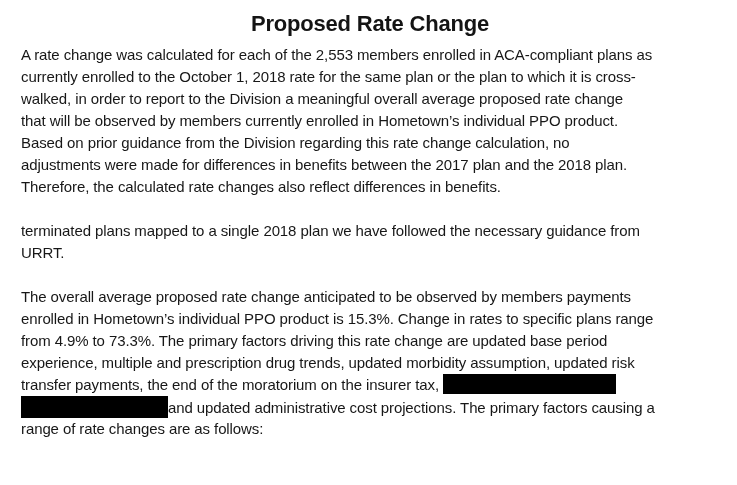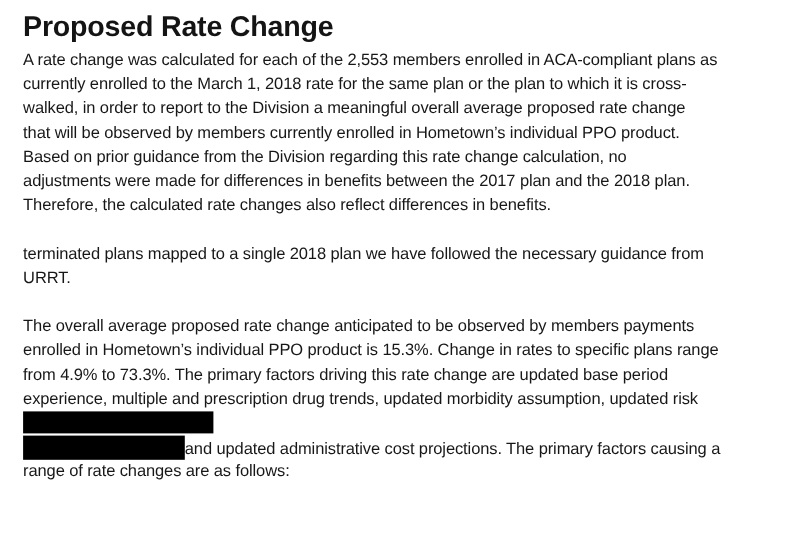--- a/index.html
+++ b/index.html
@@ -13,25 +13,26 @@
     height: 485px;
     box-sizing: border-box;
     background: #ffffff;
     padding: 10px 18px 0 21px;
     overflow: hidden;
     font-family: "Liberation Sans", sans-serif;
     color: #171717;
   }
   .doc-title {
     margin: 0 0 6px 0;
-    font-size: 26px;
+    font-size: 22px;
     line-height: 28px;
     font-weight: 700;
     letter-spacing: -0.2px;
     color: #141414;
+    text-align: center;
   }
   .doc-body .paragraph + .paragraph {
     margin-top: 22px;
   }
   .line {
     height: 22px;
     line-height: 22px;
     font-size: 15px;
     white-space: pre;
     letter-spacing: -0.1px;
@@ -42,34 +43,34 @@
   }
 </style>
 </head>
 <body>
 
 <div class="page">
   <h1 class="doc-title">Proposed Rate Change</h1>
   <div class="doc-body">
       <div class="paragraph">
         <div class="line"><span>A rate change was calculated for each of the 2,553 members enrolled in ACA-compliant plans as</span></div>
-        <div class="line"><span>currently enrolled to the March 1, 2018 rate for the same plan or the plan to which it is cross-</span></div>
+        <div class="line"><span>currently enrolled to the October 1, 2018 rate for the same plan or the plan to which it is cross-</span></div>
         <div class="line"><span>walked, in order to report to the Division a meaningful overall average proposed rate change</span></div>
         <div class="line"><span>that will be observed by members currently enrolled in Hometown’s individual PPO product.</span></div>
         <div class="line"><span>Based on prior guidance from the Division regarding this rate change calculation, no</span></div>
         <div class="line"><span>adjustments were made for differences in benefits between the 2017 plan and the 2018 plan.</span></div>
         <div class="line"><span>Therefore, the calculated rate changes also reflect differences in benefits.</span></div>
       </div>
       <div class="paragraph">
         <div class="line"><span>terminated plans mapped to a single 2018 plan we have followed the necessary guidance from</span></div>
         <div class="line"><span>URRT.</span></div>
       </div>
       <div class="paragraph">
         <div class="line"><span>The overall average proposed rate change anticipated to be observed by members payments</span></div>
         <div class="line"><span>enrolled in Hometown’s individual PPO product is 15.3%. Change in rates to specific plans range</span></div>
         <div class="line"><span>from 4.9% to 73.3%. The primary factors driving this rate change are updated base period</span></div>
         <div class="line"><span>experience, multiple and prescription drug trends, updated morbidity assumption, updated risk</span></div>
-        <div class="line"><span class="redaction" style="width: 173px; height: 20px; vertical-align: -4px; background: rgb(0, 0, 0);"></span></div>
+        <div class="line"><span>transfer payments, the end of the moratorium on the insurer tax, </span><span class="redaction" style="width: 173px; height: 20px; vertical-align: -4px; background: rgb(0, 0, 0);"></span></div>
         <div class="line"><span class="redaction" style="width: 147px; height: 22px; vertical-align: -5px; background: rgb(0, 0, 0);"></span><span>and updated administrative cost projections. The primary factors causing a</span></div>
         <div class="line"><span>range of rate changes are as follows:</span></div>
       </div>
     </div>
 </div>
 
 </body></html>

